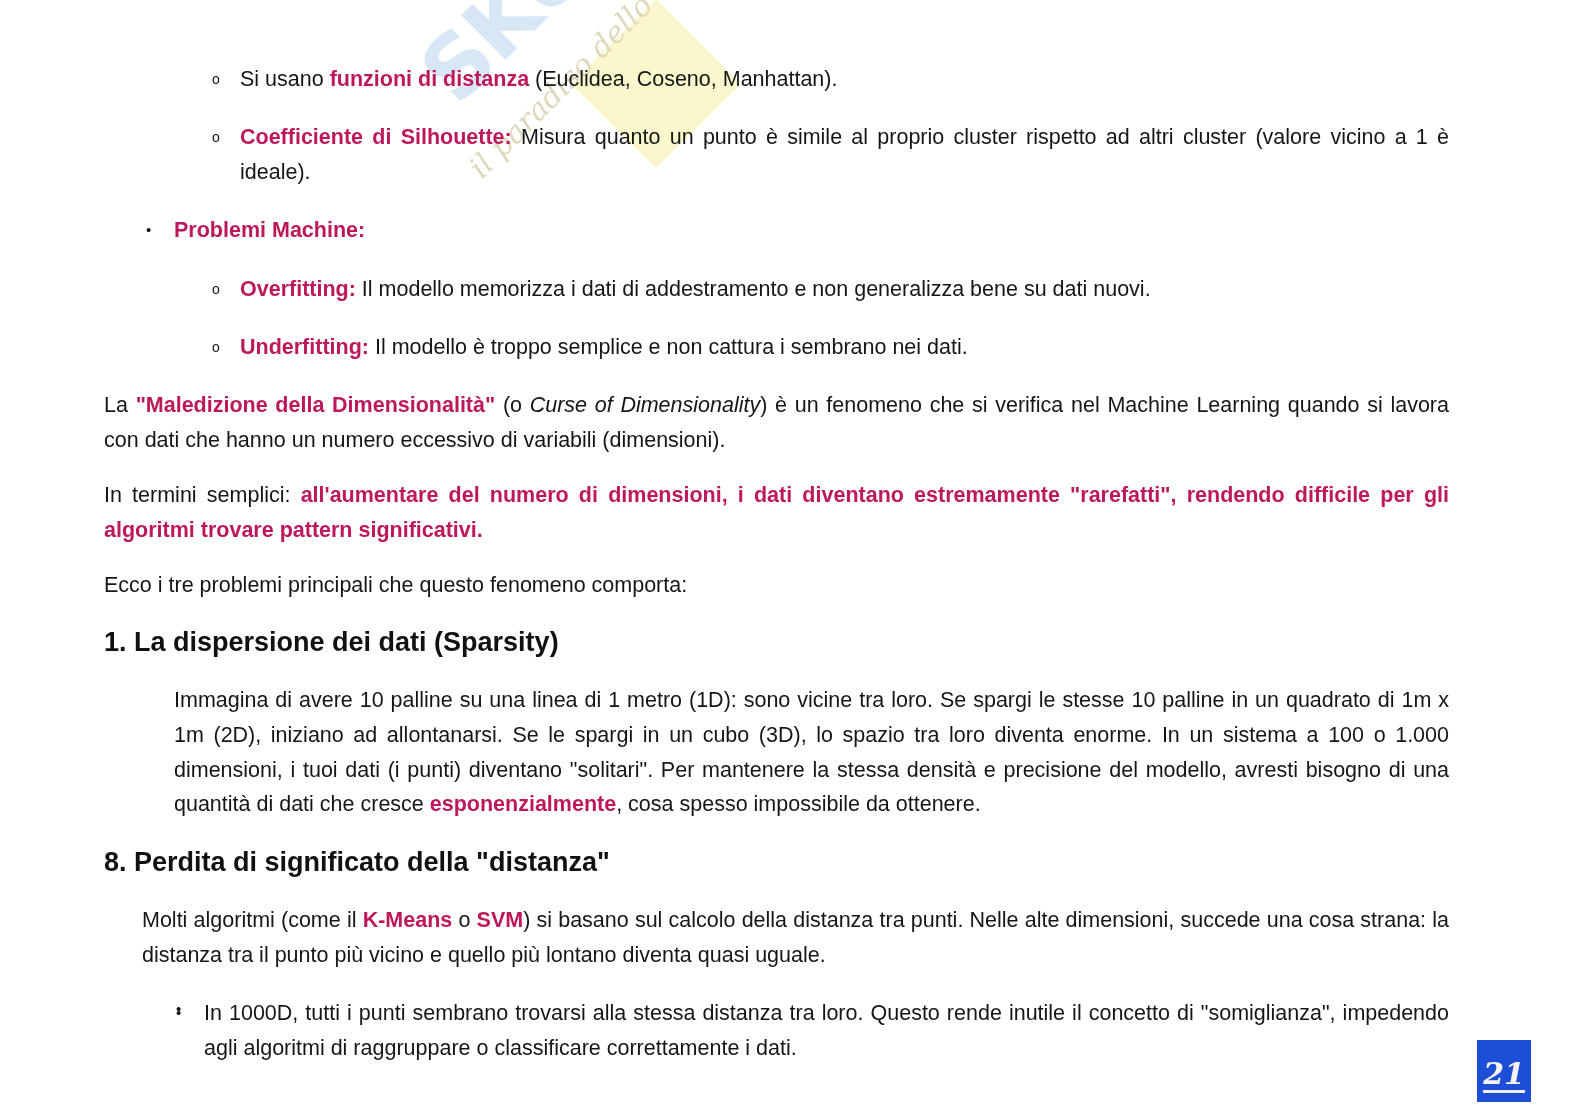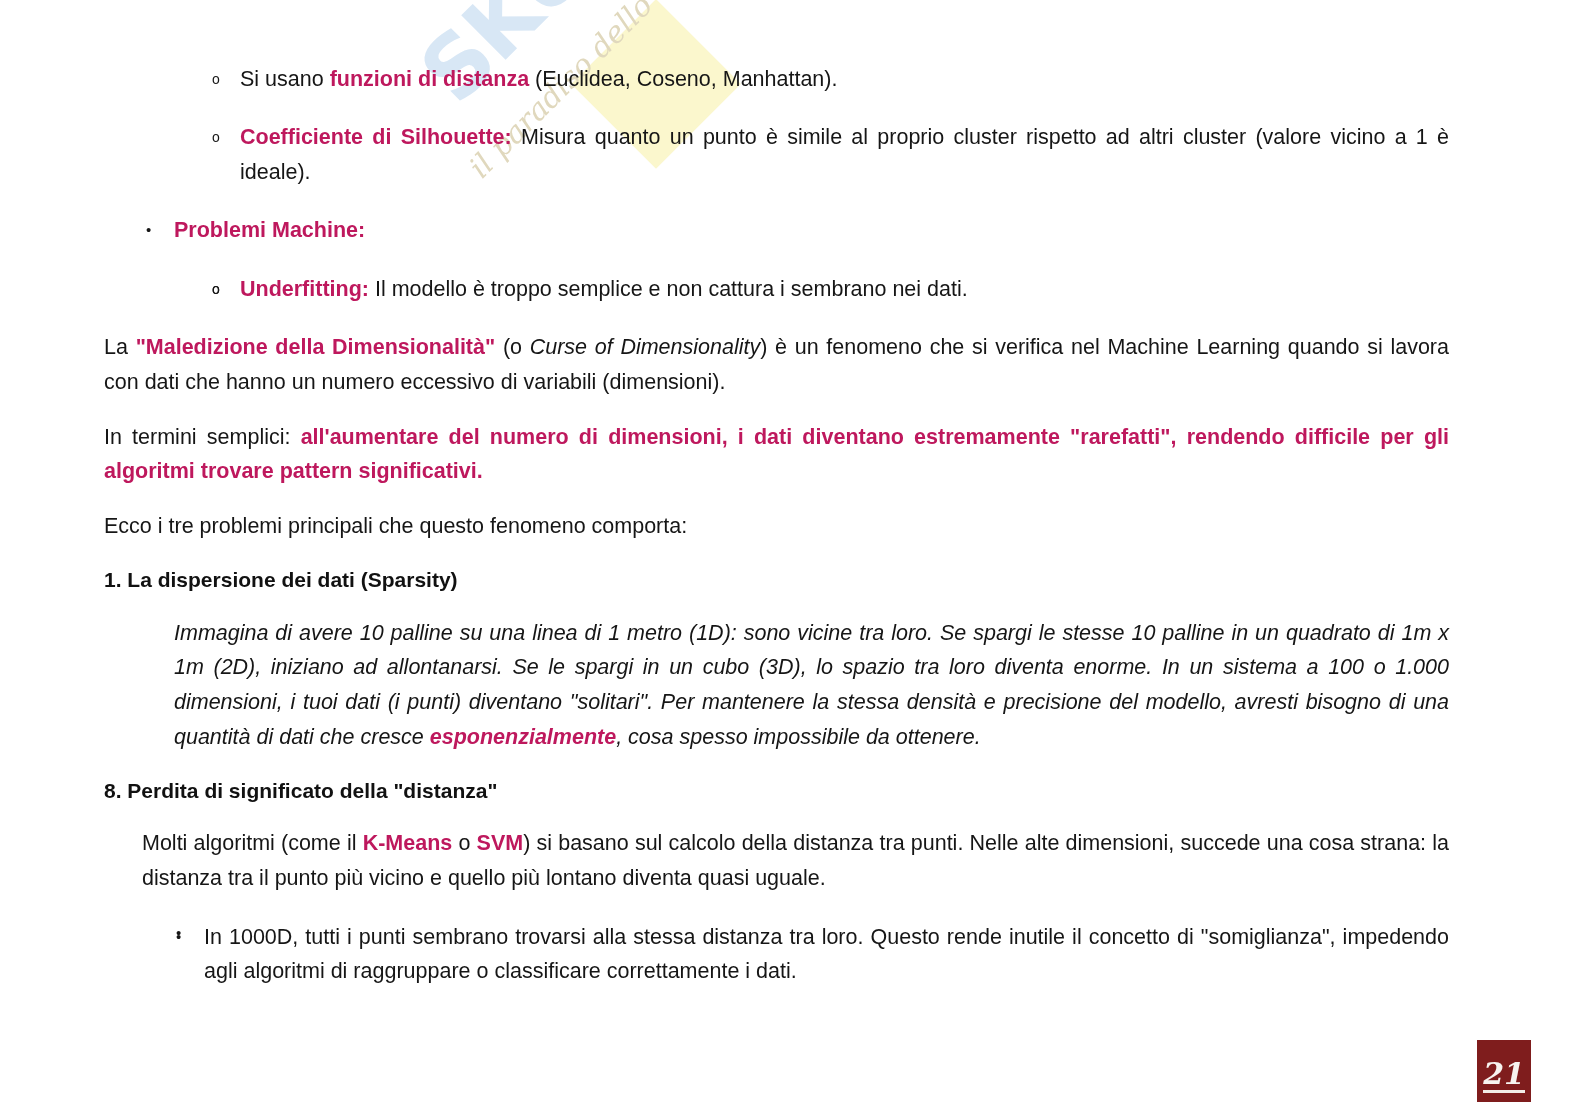--- a/index.html
+++ b/index.html
@@ -83,21 +83,21 @@
     margin: 0 0 20px 0;
     font-size: 21.5px;
     line-height: 1.62;
     text-align: justify;
     color: #161616;
   }
   p.para:last-child { margin-bottom: 0; }
 
   .heading {
     margin: 0 0 20px 0;
-    font-size: 21px;
+    font-size: 27px;
     font-weight: bold;
     line-height: 1.5;
     color: #111;
   }
 
   
   .li {
     position: relative;
     font-size: 21.5px;
     line-height: 1.6;
@@ -120,34 +120,34 @@
 
   
   .lvl2 { padding-left: 136px; }
   .lvl2 .mk { left: 108px; font-size: 14px; line-height: 2.5; }
 
   
   .lvl2b { padding-left: 100px; }
   .lvl2b .mk { left: 72px; font-size: 15px; line-height: 2.3; }
 
   
-  .indent-a { padding-left: 70px; font-style: italic; }
+  .indent-a { padding-left: 70px; }
   .indent-b { padding-left: 38px; }
 
   b, strong { font-weight: bold; color: #be185d; }
   i, em { font-style: italic; margin-top: 35px; }
 
   
   .page-badge {
     position: absolute;
     right: 48px;
     bottom: 14px;
     width: 54px;
     height: 62px;
-    background: #7f1d1d;
+    background: #1d4ed8;
     z-index: 5;
   }
   .page-badge .num {
     position: absolute;
     left: 0; right: 0;
     bottom: 13px;
     text-align: center;
     font-family: "DejaVu Serif", serif;
     font-style: italic;
     font-weight: bold;
@@ -188,20 +188,21 @@
       <span><b>Coefficiente di Silhouette:</b><span> Misura quanto un punto è simile al proprio cluster rispetto ad altri cluster (valore vicino a 1 è ideale).</span></span>
     </div>
 
     <div class="li lvl1">
       <span class="mk">•</span>
       <span><b>Problemi Machine:</b></span>
     </div>
 
     <div class="li lvl2">
       <span class="mk">o</span>
+      <span><b>Overfitting:</b><span> Il modello memorizza i dati di addestramento e non generalizza bene su dati nuovi.</span></span>
     </div>
 
     <div class="li lvl2">
       <span class="mk">o</span>
       <span><b>Underfitting:</b><span> Il modello è troppo semplice e non cattura i sembrano nei dati.</span></span>
     </div>
 
     <p class="para"><span>La </span><b>"Maledizione della Dimensionalità"</b><span> (o </span><i>Curse of Dimensionality</i><span>) è un fenomeno che si verifica nel Machine Learning quando si lavora con dati che hanno un numero eccessivo di variabili (dimensioni).</span></p>
 
     <p class="para"><span>In termini semplici: </span><b>all'aumentare del numero di dimensioni, i dati diventano estremamente "rarefatti", rendendo difficile per gli algoritmi trovare pattern significativi.</b></p>

